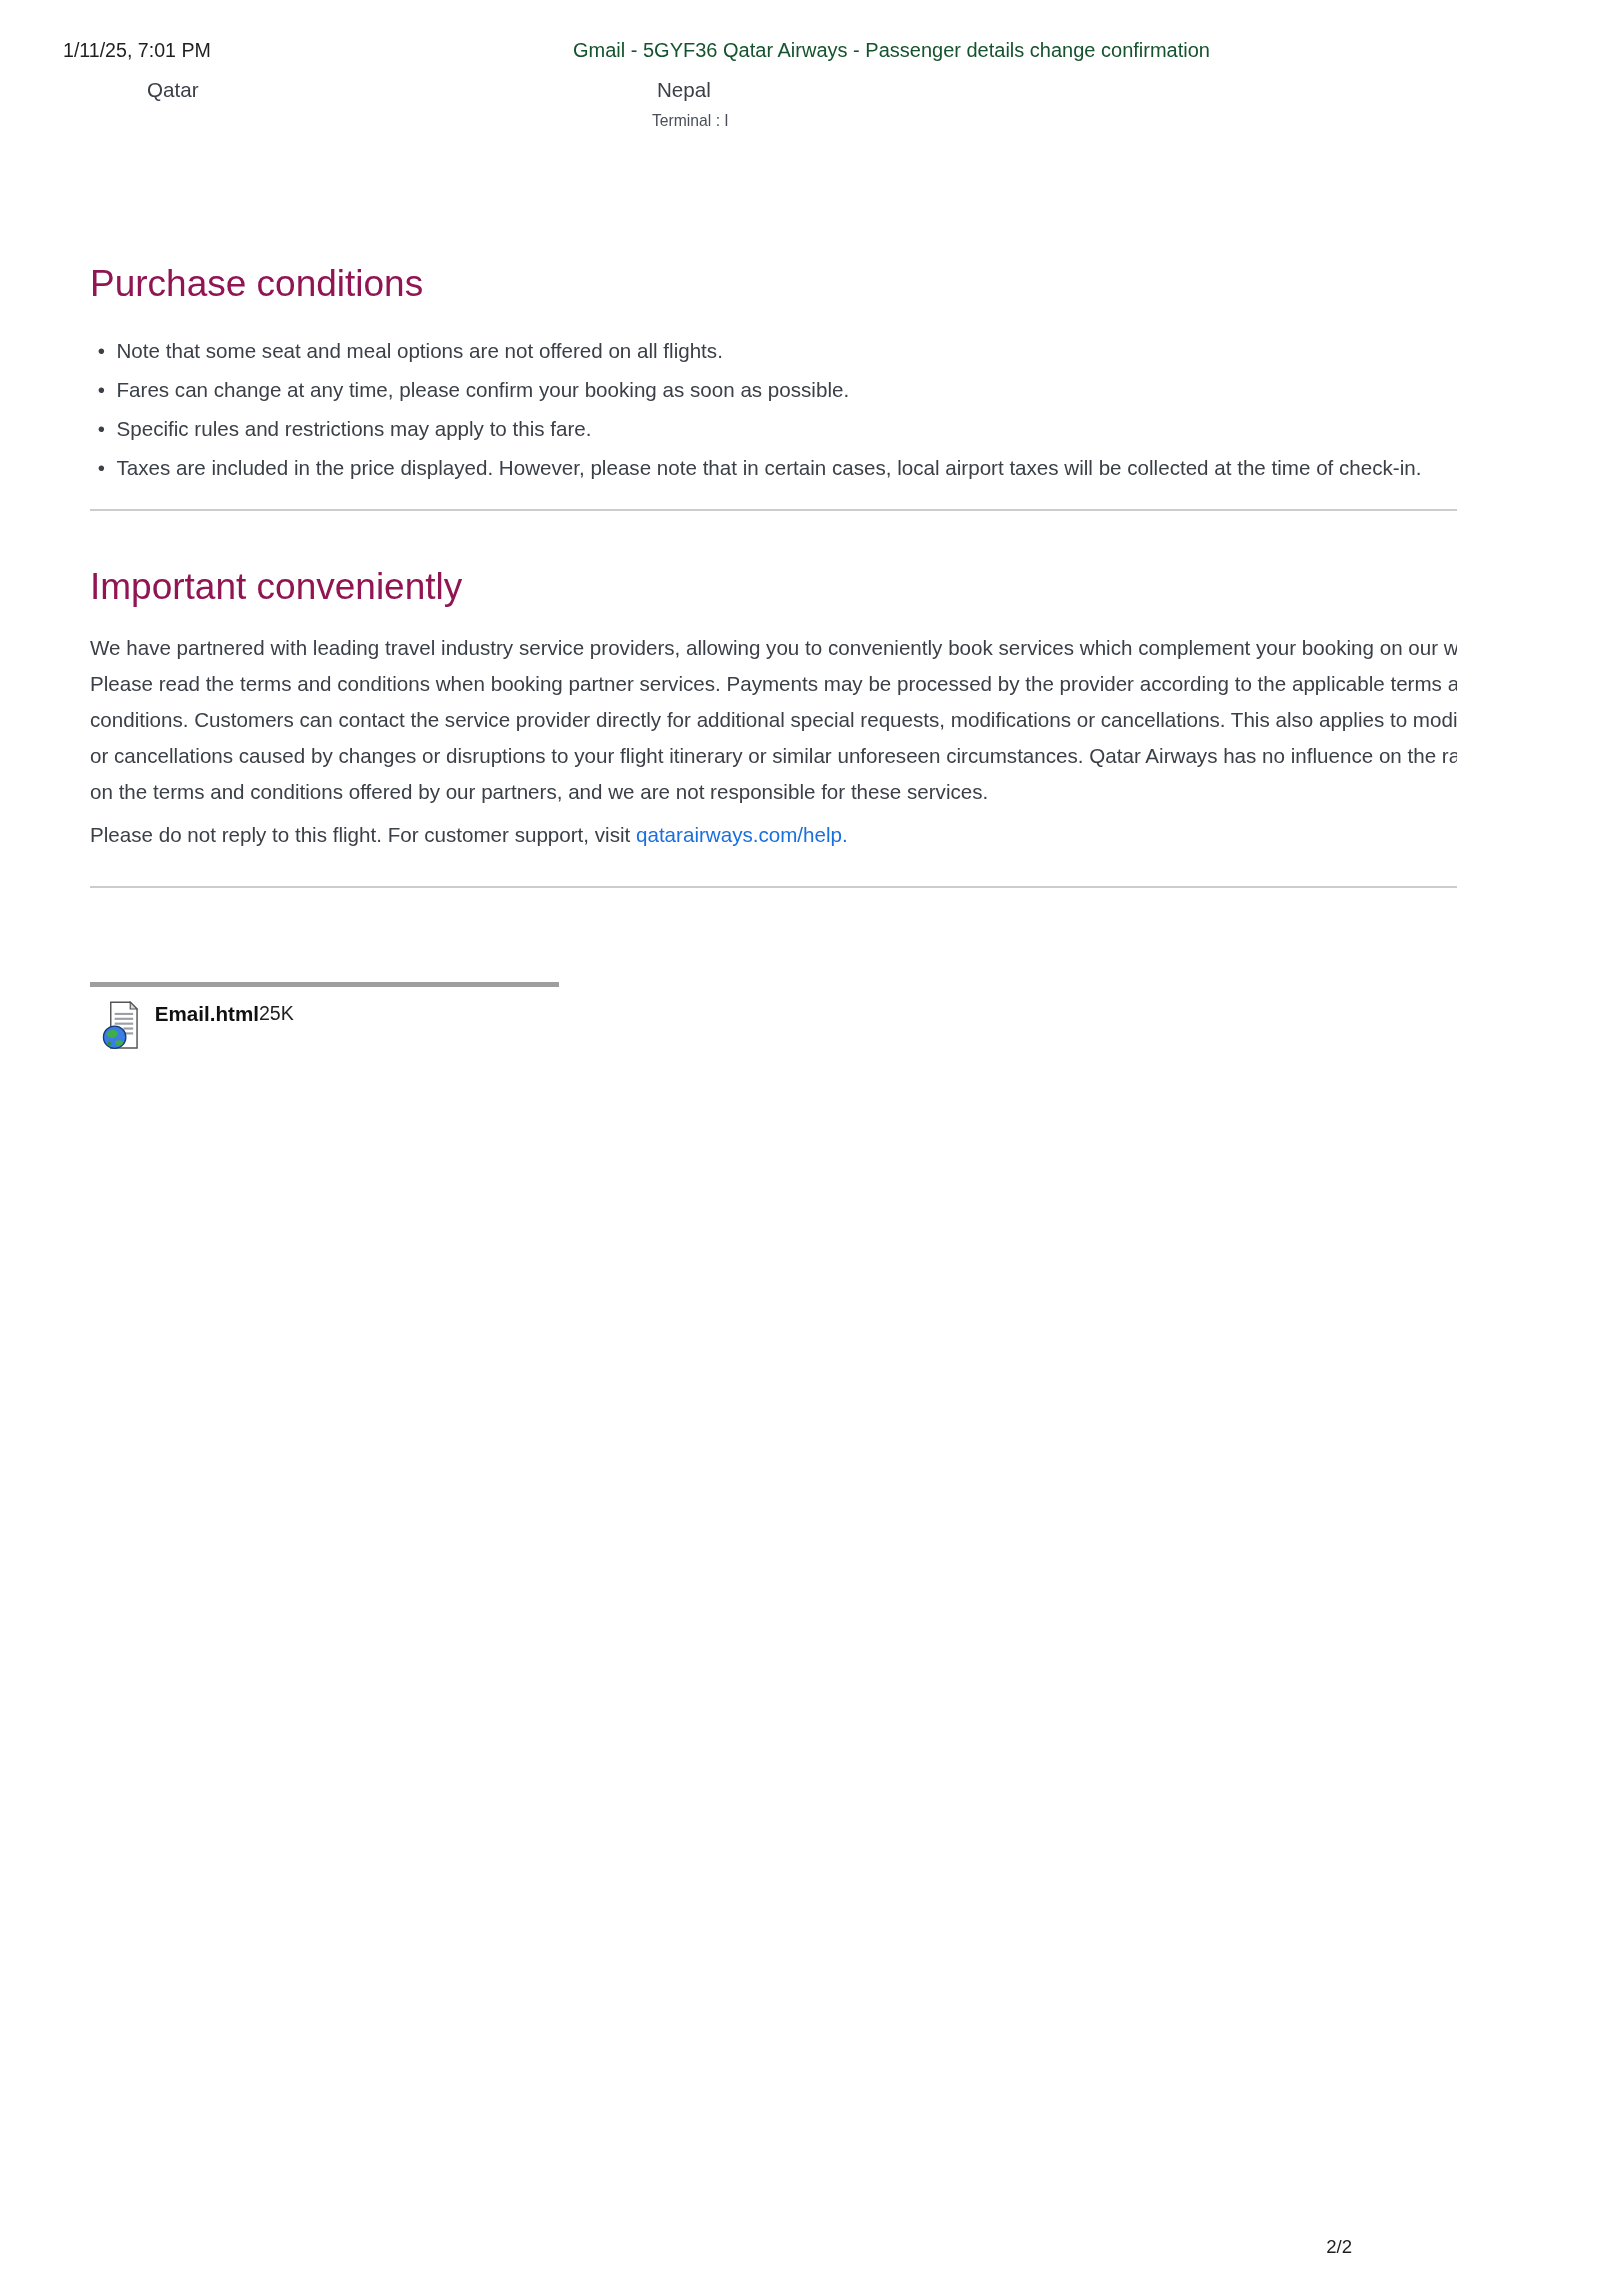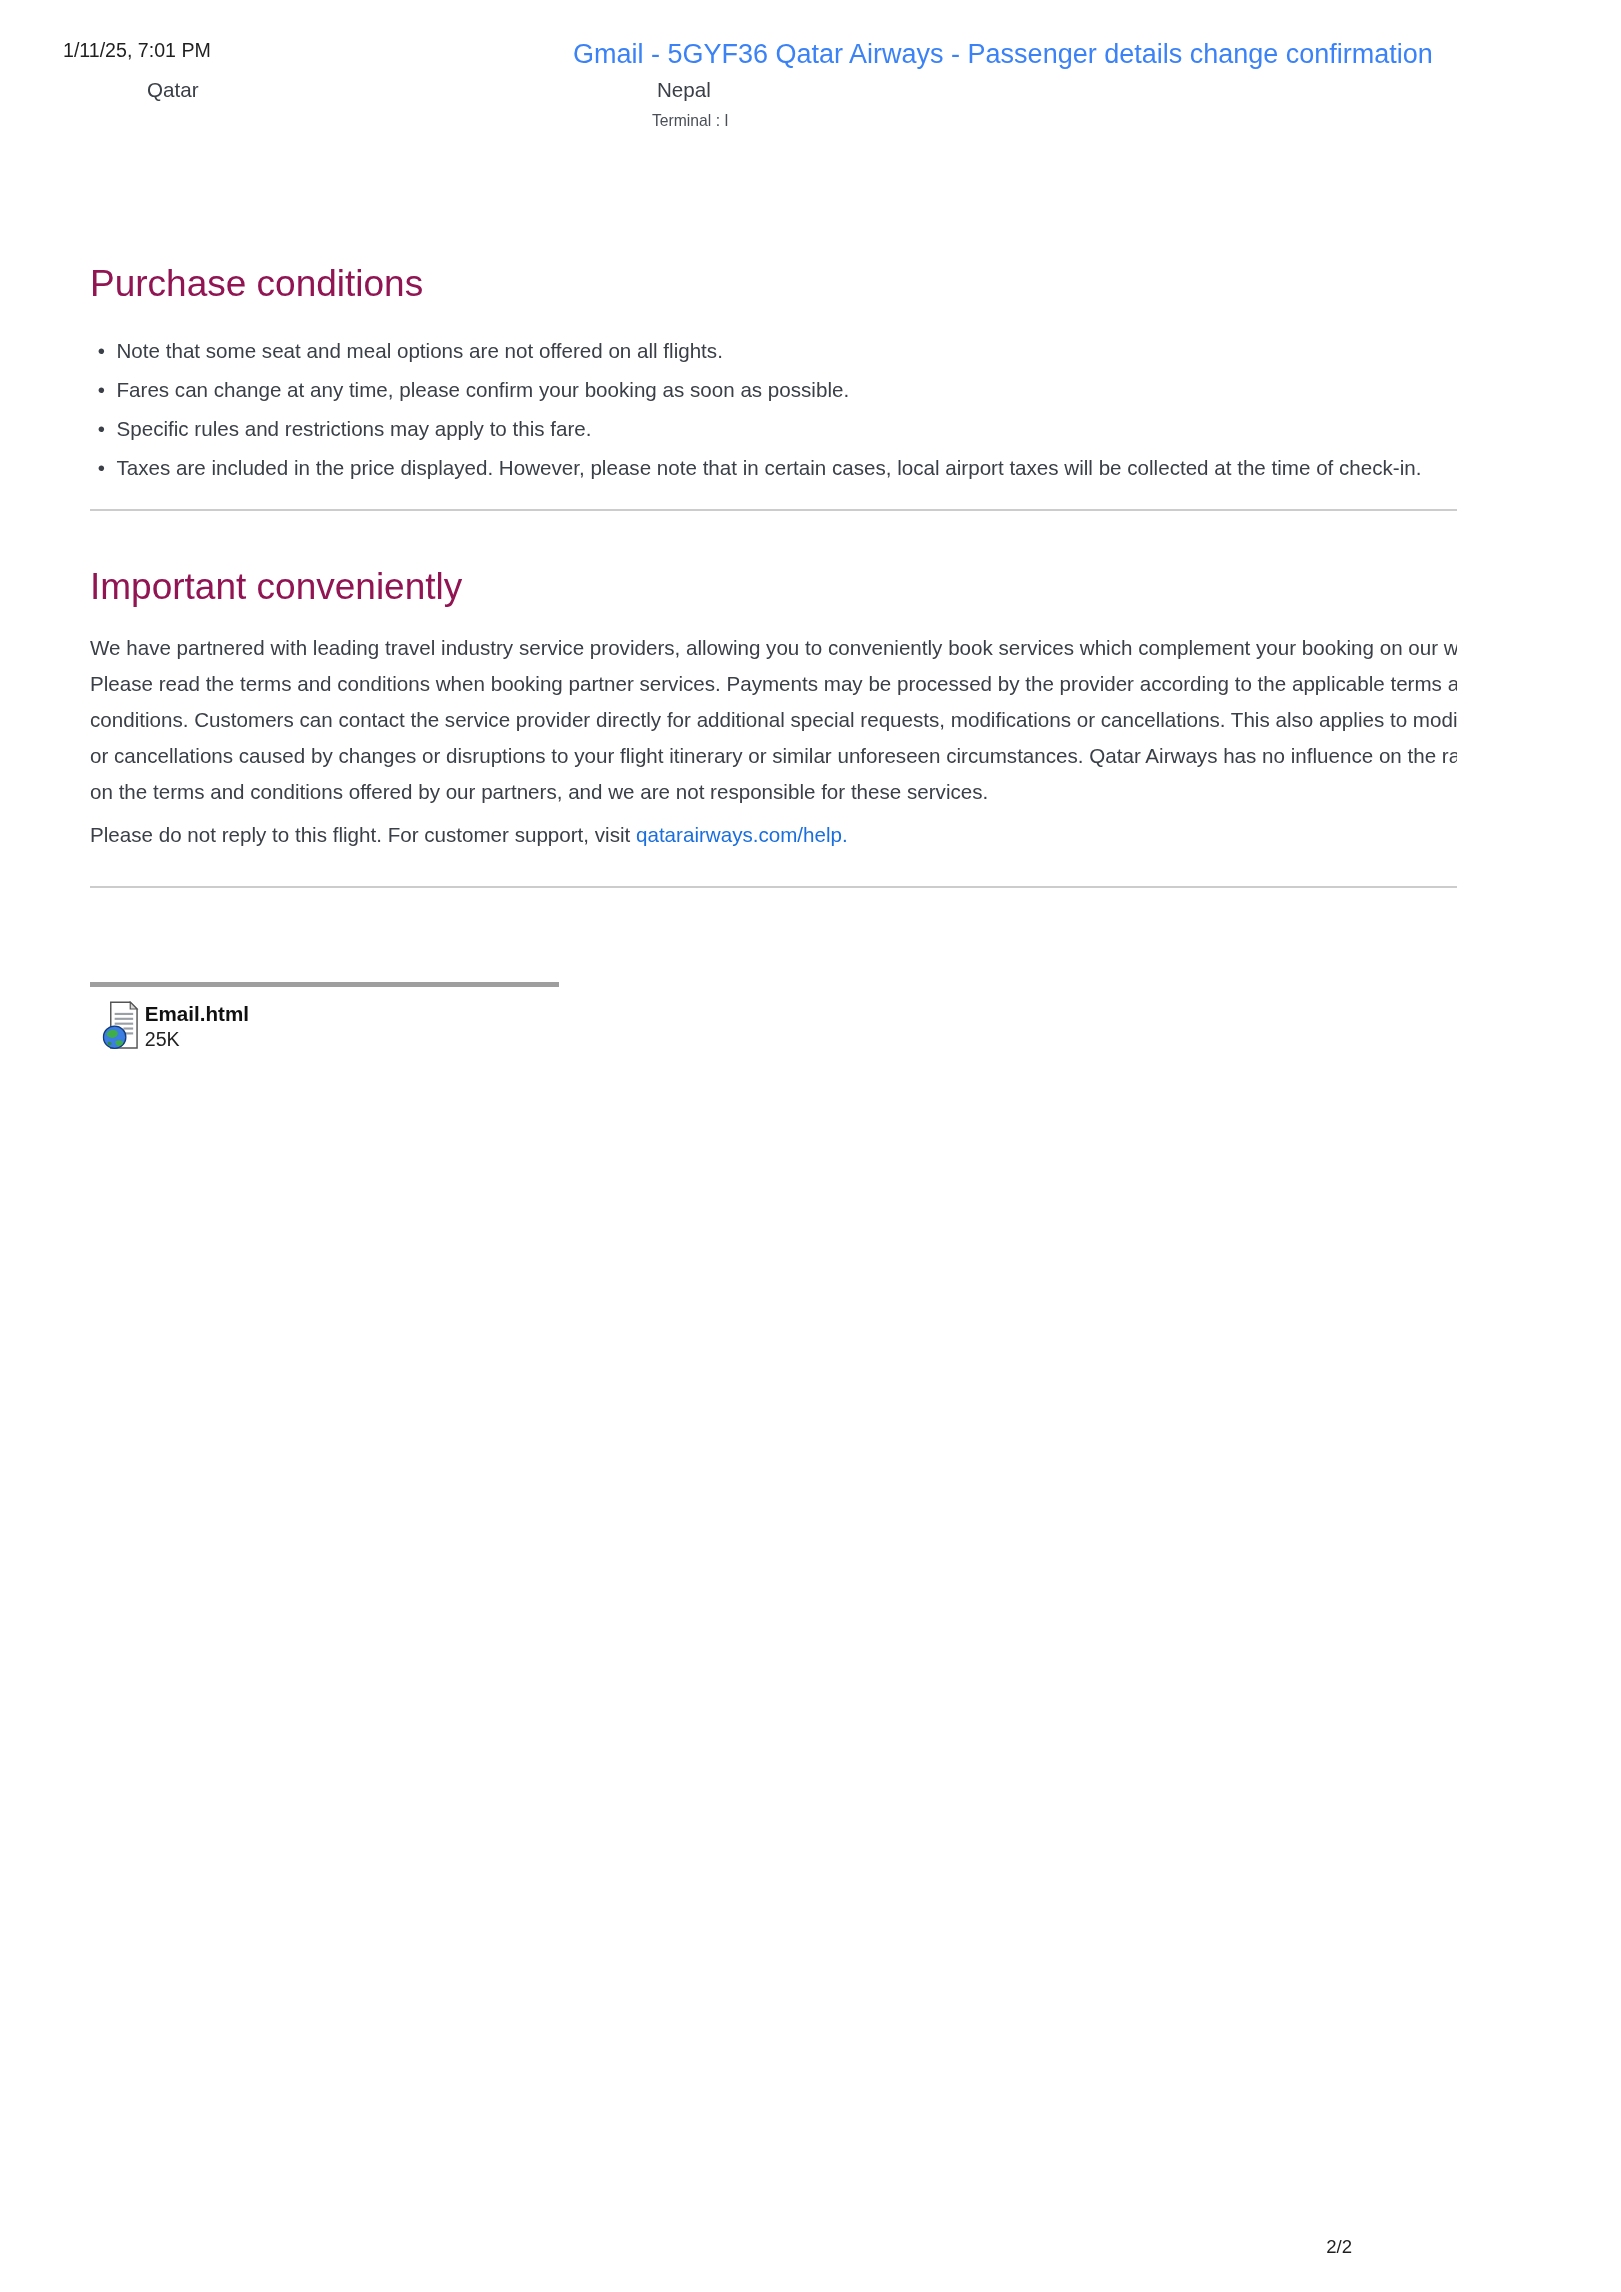--- a/index.html
+++ b/index.html
@@ -12,21 +12,21 @@
     color: #3b4048;
     overflow: hidden;
   }
   
   .print-datetime {
     position: absolute; left: 63px; top: 39px;
     font-size: 19.6px; color: #1f1f1f; white-space: nowrap;
   }
   .doc-title {
     position: absolute; left: 573px; top: 39px;
-    font-size: 27px; color: #3b82f6; white-space: nowrap;
+    font-size: 20px; color: #14532d; white-space: nowrap;
   }
   
   .flight-origin {
     position: absolute; left: 123px; top: 78px;
     font-size: 20.6px; color: #3b4048; margin-left: 24px;
   }
   .flight-dest {
     position: absolute; left: 657px; top: 78px;
     font-size: 20.6px; color: #3b4048;
   }
@@ -75,21 +75,21 @@
     margin-top: 94px;
     width: 469px; height: 4.9px;
     background: #9e9e9e;
   }
   .attachment-row {
     margin-top: 13.7px;
     display: flex; align-items: flex-start;
     padding-left: 11.8px;
   }
   .att-icon { width: 37px; height: 51px; display: inline-block; }
-  .att-meta { margin-left: 6px; display: flex; flex-direction: column; }
+  .att-meta { margin-left: 16px; display: flex; }
   .att-name { font-size: 20.6px; font-weight: 700; color: #111111; line-height: 25.5px; }
   .att-size { font-size: 19.6px; color: #222222; line-height: 25.5px; }
   
   .print-footer-url {
     position: absolute; left: 63px; top: 2236px;
     font-size: 18.6px; color: #1f1f1f; white-space: nowrap;
   }
   .print-footer-page {
     position: absolute; right: 105px; top: 2236px;
     font-size: 18.6px; color: #1f1f1f;

